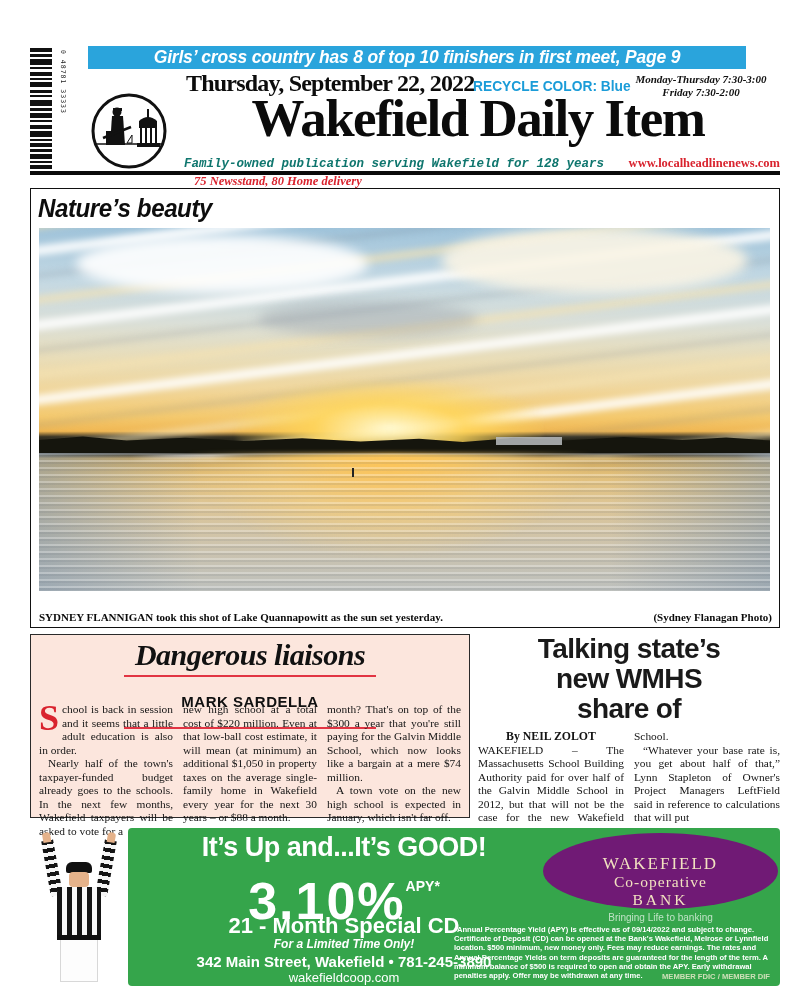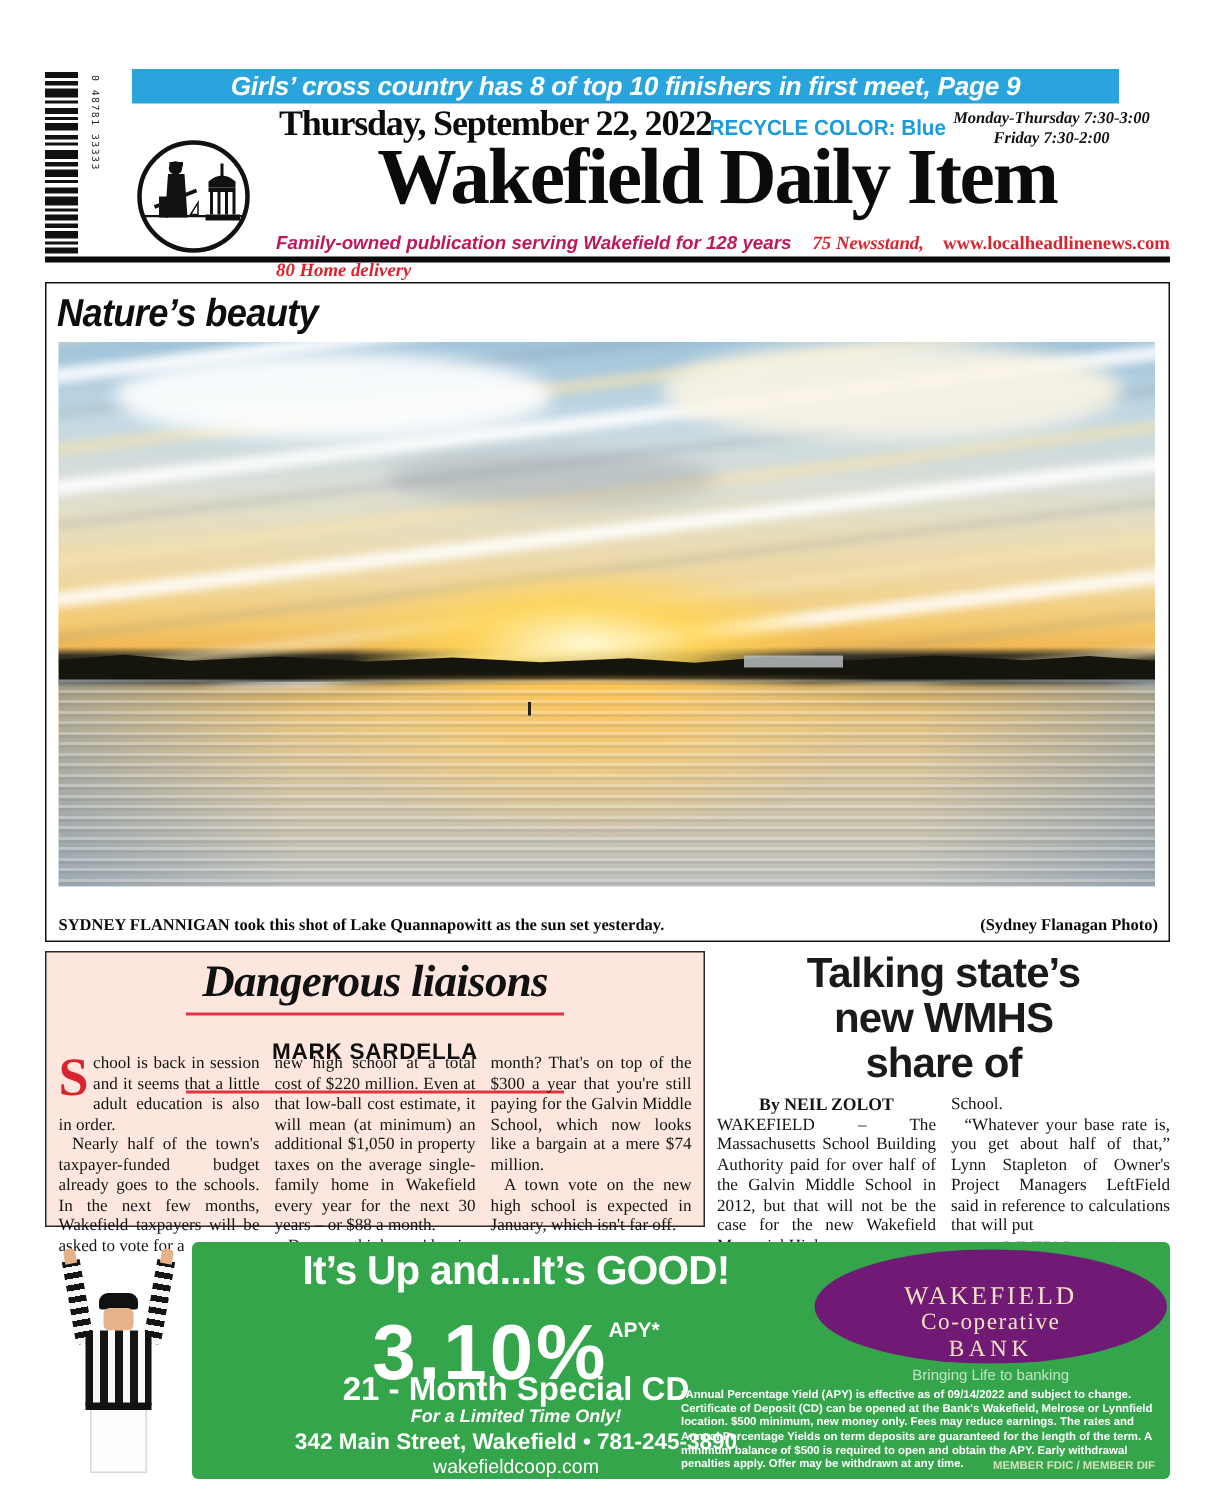--- a/index.html
+++ b/index.html
@@ -23,22 +23,22 @@
     font-weight:bold; font-size:14.5px; color:#1b9cd8; white-space:nowrap; transform:scaleX(.95); transform-origin:left; }
   .hours { position:absolute; left:620px; top:73px; width:162px; text-align:center;
     font-family:"Liberation Serif",serif; font-weight:bold; font-style:italic; font-size:11px;
     line-height:13px; color:#111; }
   .logo { position:absolute; left:86px; top:91px; width:86px; height:80px; }
   .mast-title { position:absolute; left:176px; top:88px; width:604px; height:62px;
     font-family:"Liberation Serif",serif; font-weight:bold; font-size:53px; color:#0b0b0b;
     letter-spacing:-1.5px; text-align:center; white-space:nowrap; line-height:60px; }
   .tag-row { position:absolute; left:184px; top:153px; width:596px; display:flex;
     justify-content:space-between; align-items:baseline; }
-  .tagline { font-family:Liberation Sans, sans-serif; font-weight:bold; font-style:italic;
-    font-size:12.5px; color:#be185d; }
+  .tagline { font-family:Liberation Mono, monospace; font-weight:bold; font-style:italic;
+    font-size:12.5px; color:#0f766e; }
   .pricing { font-family:"Liberation Serif",serif; font-weight:bold; font-style:italic;
     font-size:12.5px; color:#d9232e; margin-left:10px; }
   .site { font-family:"Liberation Serif",serif; font-weight:bold; font-size:12.5px; color:#d9232e; }
   .mast-rule { position:absolute; left:30px; top:171px; width:750px; height:4px; background:#0a0a0a; }
 
   
   .nature-box { position:absolute; left:30px; top:188px; width:750px; height:440px;
     border:1.5px solid #111; background:#fff; }
   .nature-title { position:absolute; left:7px; top:4px; font-family:"Liberation Sans",sans-serif;
     font-weight:bold; font-style:italic; font-size:26px; color:#0d0d0d;

